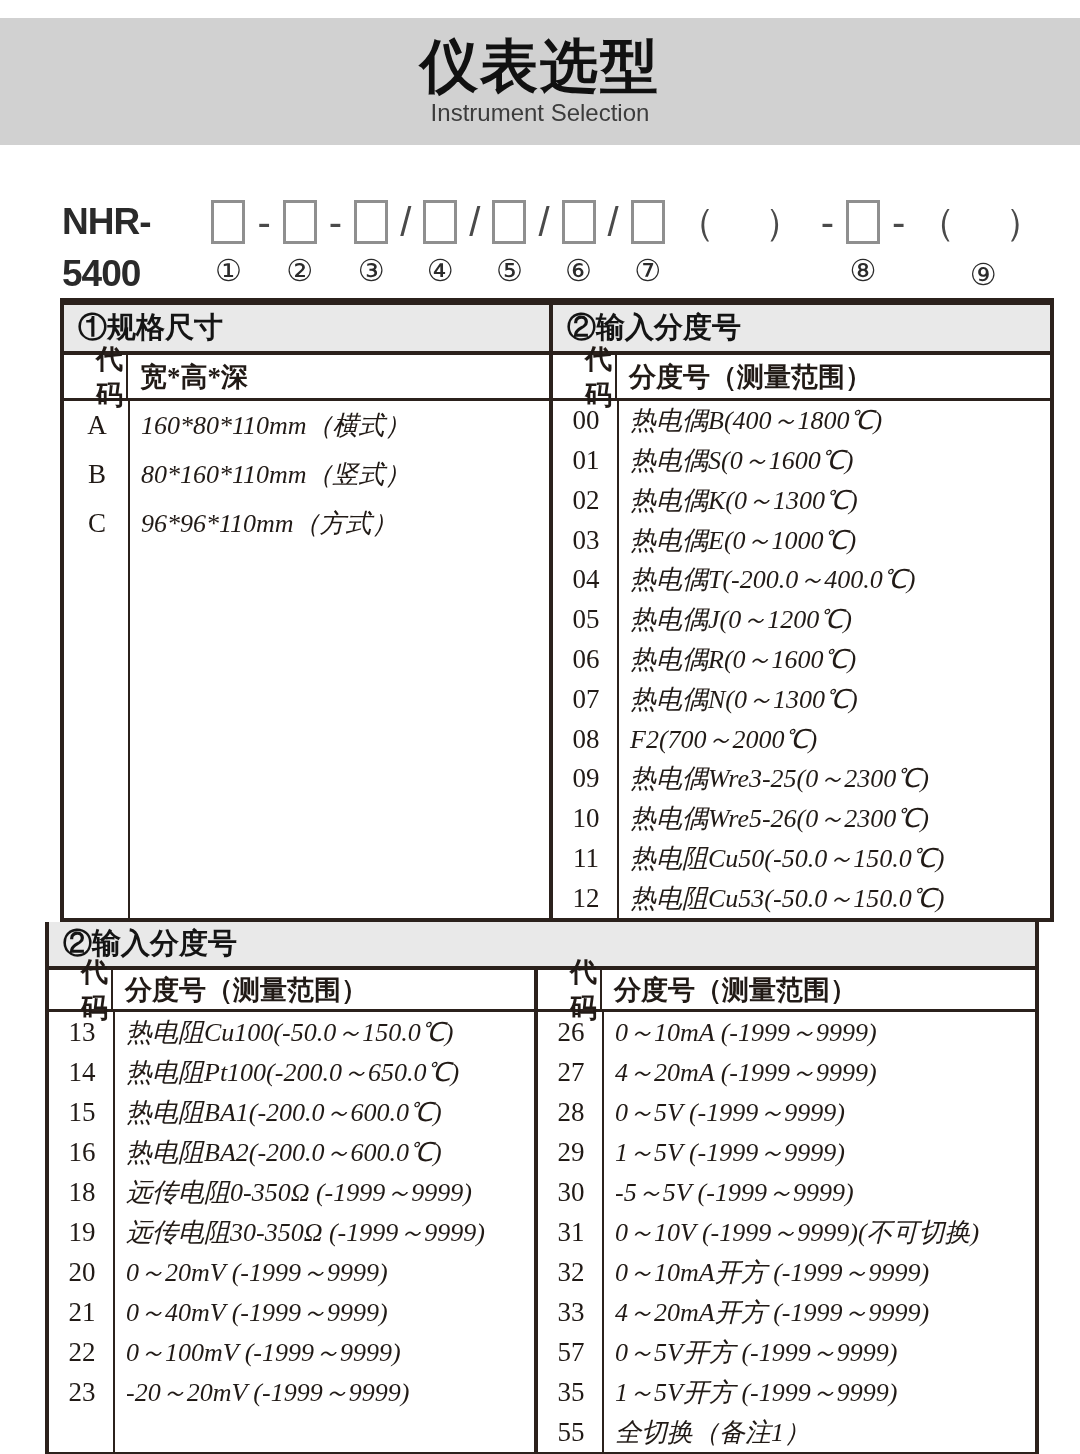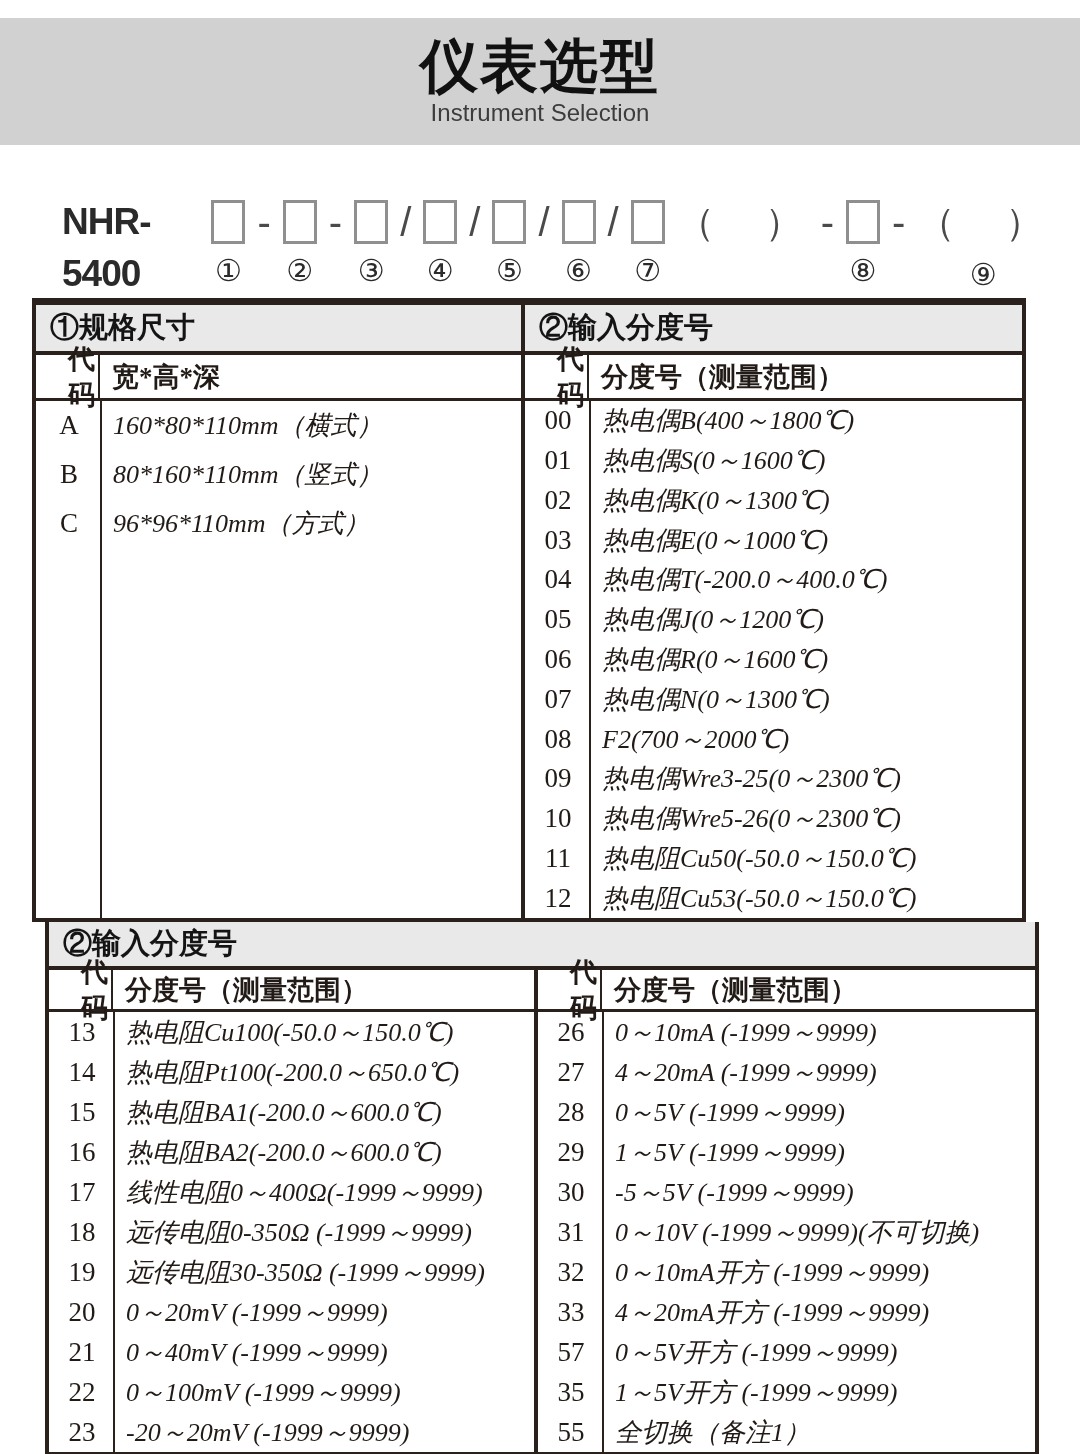--- a/index.html
+++ b/index.html
@@ -45,21 +45,21 @@
               white-space:nowrap; overflow:hidden; }
   .rows { position:relative; display:flex; flex-direction:column; }
   .rows::before { content:""; position:absolute; left:64px; top:0; bottom:0;
                   width:2px; background:var(--border,#2b211c); }
   .row { display:flex; align-items:center; overflow:hidden; }
   .cell-code { width:66px; text-align:center; font-size:27px; flex:none; }
   .cell-desc { flex:1; font-size:26px; padding-left:11px; white-space:nowrap;
                overflow:hidden;font-style:italic; }
 
   
-  #table1 { left:32px; top:298px; width:994px; height:624px; border-top:7px solid var(--border,#2b211c);
+  #table1 { left:60px; top:298px; width:994px; height:624px; border-top:7px solid var(--border,#2b211c);
             display:flex; }
   #table1 .half-left { width:489px; border-right:4px solid var(--border,#2b211c);
                        display:flex; flex-direction:column; }
   #table1 .half-right { flex:1; display:flex; flex-direction:column; }
   #table1 .sec-header { height:50px; flex:none; }
   #table1 .sub-header { height:46px; flex:none; }
   #table1 .rows { flex:1; }
   #t1-left-rows .row { height:49px; flex:none; }
   #t1-right-rows .row { flex:1; }
 
@@ -264,24 +264,20 @@
           </div>
           <div class="row">
             <div class="cell-code">15</div>
             <div class="cell-desc">热电阻BA1(-200.0～600.0℃)</div>
           </div>
           <div class="row">
             <div class="cell-code">16</div>
             <div class="cell-desc">热电阻BA2(-200.0～600.0℃)</div>
           </div>
           <div class="row">
-            <div class="cell-code">17</div>
-            <div class="cell-desc">线性电阻0～400Ω(-1999～9999)</div>
-          </div>
-          <div class="row">
             <div class="cell-code">18</div>
             <div class="cell-desc">远传电阻0-350Ω (-1999～9999)</div>
           </div>
           <div class="row">
             <div class="cell-code">19</div>
             <div class="cell-desc">远传电阻30-350Ω (-1999～9999)</div>
           </div>
           <div class="row">
             <div class="cell-code">20</div>
             <div class="cell-desc">0～20mV (-1999～9999)</div>

